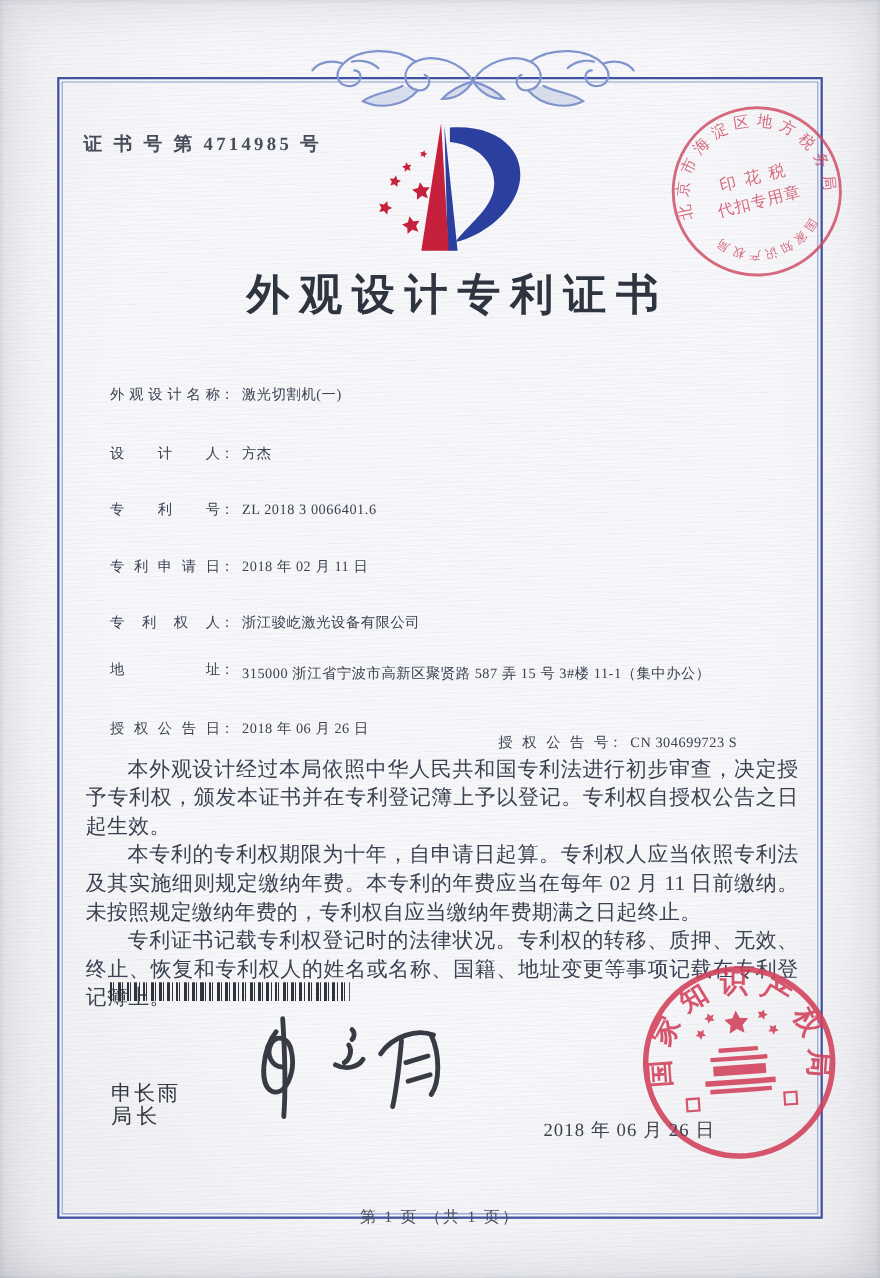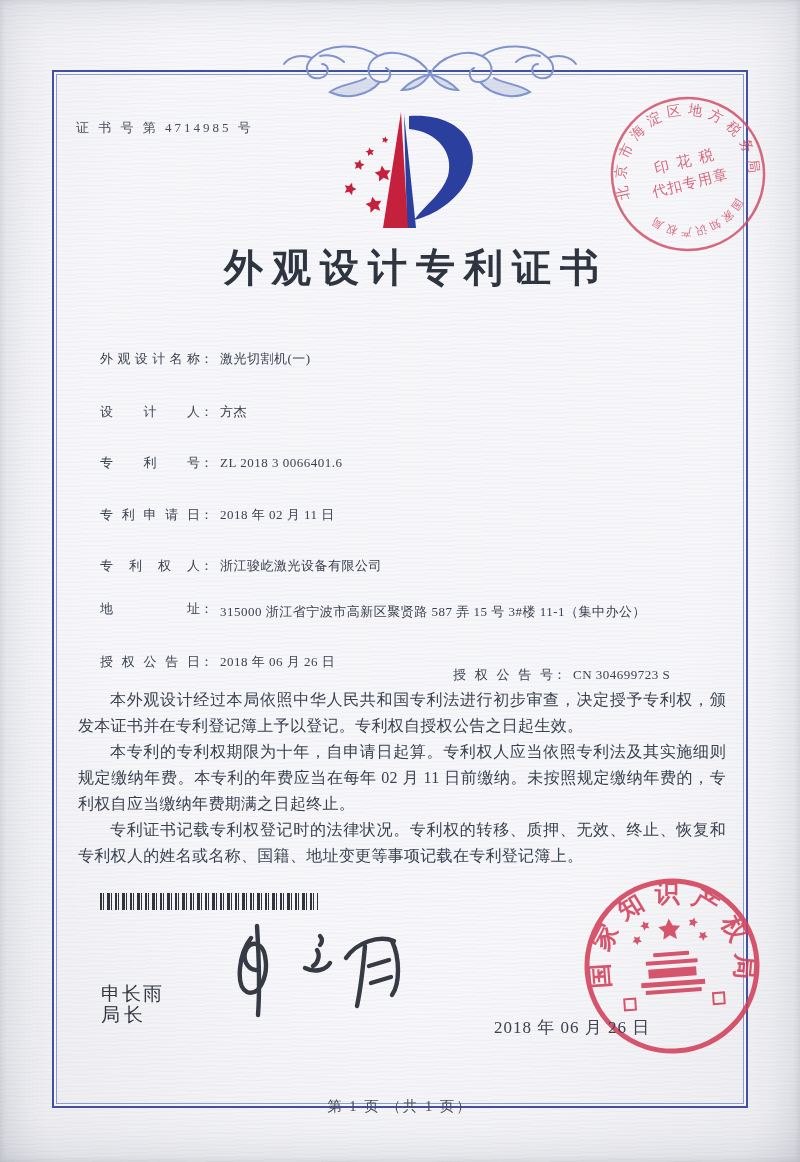--- a/index.html
+++ b/index.html
@@ -19,29 +19,29 @@
   }
   .vignette{position:absolute;inset:0;pointer-events:none;
     box-shadow:inset 0 0 46px rgba(90,95,115,0.20), inset 0 0 6px rgba(90,95,115,0.18);}
   .abs{position:absolute;}
   
   .frame{
     left:52px;top:70px;width:692px;height:1034px;
     border:2px solid #3f51a0;
     box-shadow:inset 0 0 0 2px #f6f6f9, inset 0 0 0 3px #8d9bce;
   }
-  .cert-no{left:76px;top:119px;font-size:13px;letter-spacing:3px;color:#474d5a;}
+  .cert-no{left:76px;top:119px;font-size:17px;letter-spacing:3px;color:#474d5a;font-weight:bold;}
   .title{left:16px;top:241px;width:100%;text-align:center;font-size:39px;letter-spacing:9px;color:#2e3440;font-weight:600;}
   .field{left:100px;font-size:13px;white-space:nowrap;}
   .field .lbl{display:inline-block;width:100px;text-align:justify;text-align-last:justify;}
   .field .colon{display:inline-block;}
   .field .val{padding-left:7px;letter-spacing:0.5px;}
   .field .val.wrap{display:inline-block;white-space:normal;width:452px;vertical-align:top;line-height:23.5px;}
   .paras{left:78px;top:687px;width:648px;}
-  .paras p{margin:0;font-size:16px;line-height:26px;text-align:justify;text-indent:2em;letter-spacing:0.3px;}
+  .paras p{margin:0;font-size:19px;line-height:26px;text-align:justify;text-indent:2em;letter-spacing:0.3px;}
   .barcode{left:100px;top:893px;width:218px;height:17px;
     background:repeating-linear-gradient(90deg,#30333b 0 2px,rgba(0,0,0,0) 2px 3px,#30333b 3px 4px,rgba(0,0,0,0) 4px 7px,#30333b 7px 10px,rgba(0,0,0,0) 10px 11px,#30333b 11px 12px,rgba(0,0,0,0) 12px 15px);}
   .director-title{left:101px;top:1002px;font-size:19px;letter-spacing:4px;color:#31363f;}
   .director-name{left:101px;top:981px;font-size:19px;letter-spacing:2px;color:#31363f;text-align:right;}
   .footer{left:0;top:1069px;width:100%;text-align:center;font-size:14.5px;letter-spacing:2px;color:#474d5a;margin-top:28px;}
   .seal-date{left:494px;top:1016px;font-size:17px;letter-spacing:1px;color:#3b414e;z-index:6;}
   svg{display:block;}
 </style>
 </head>
 <body>

